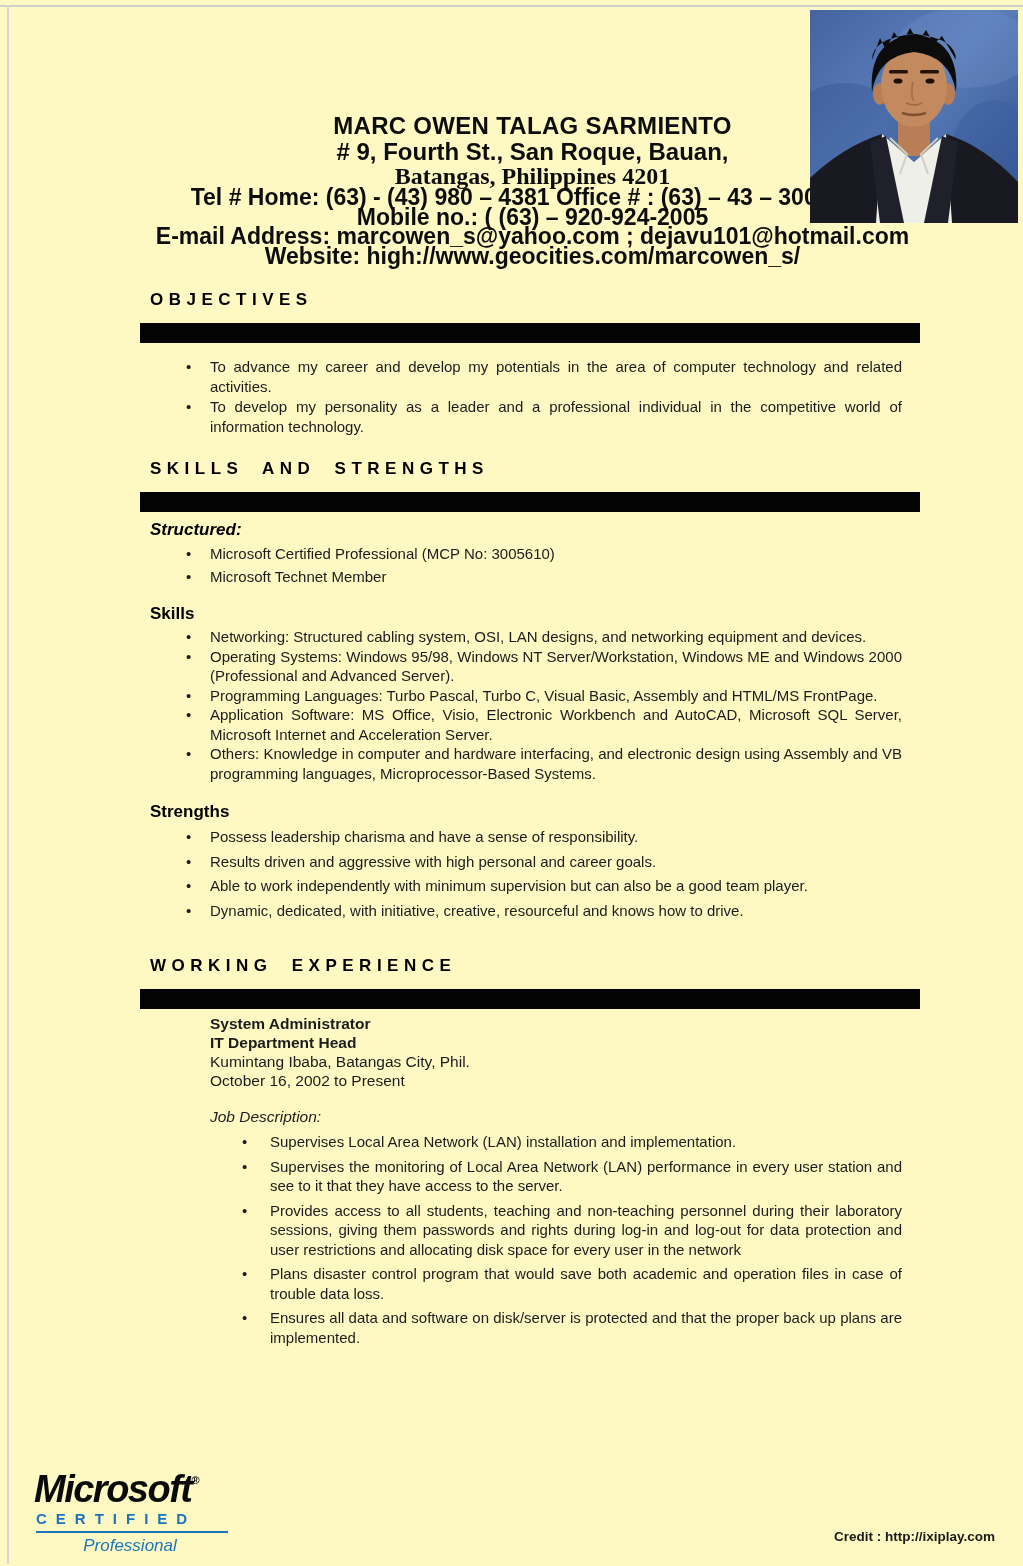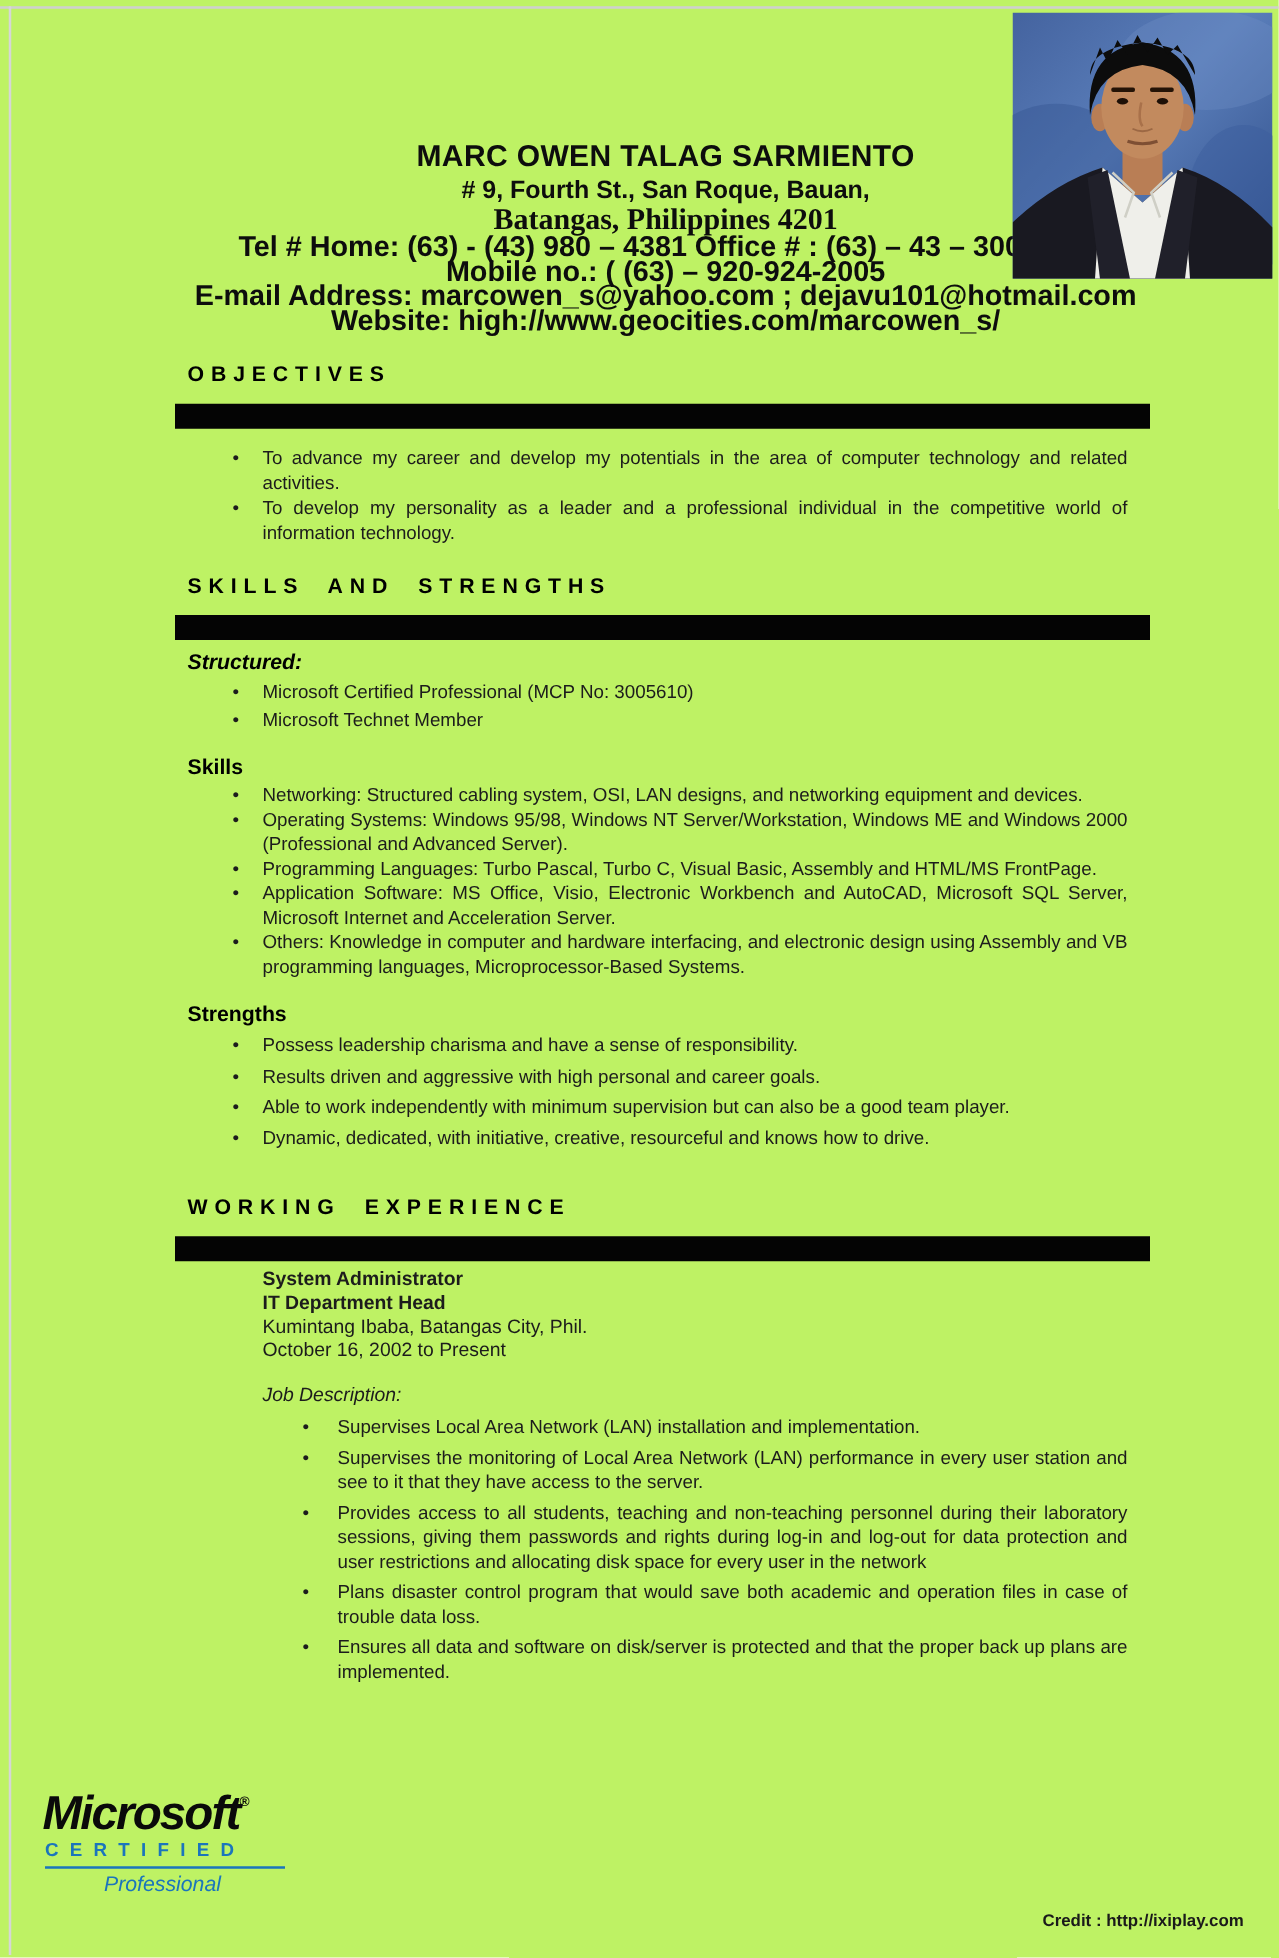--- a/index.html
+++ b/index.html
@@ -1,31 +1,31 @@
 <!DOCTYPE html>
 <html style="--mcp-blue: #1b75bc;"><head>
 <meta charset="utf-8">
 <style>
   html,body { margin:0; padding:0; background:#ffffff; }
   .page {
-    position:relative; width:1023px; height:1566px; background:#bef264;
+    position:relative; width:1023px; height:1566px; background:#fef9c3;
     font-family:"Liberation Sans", sans-serif; color:#1c1c1c; overflow:hidden;
   }
   .frame-top { position:absolute; left:0; top:5px; width:1023px; height:2px; background:#cfcfcf; }
   .frame-left { position:absolute; left:7px; top:5px; width:2px; height:1559px; background:#d6d6d6; }
 
   
   .photo { position:absolute; left:810px; top:10px; width:208px; height:213px; }
   .photo svg { display:block; }
 
   
   .content { padding-top:112px; }
   .contact-header { margin-left:150px; width:765px; text-align:center; color:#0d0d0d; }
   .c-name  { font-size:24px; font-weight:bold; line-height:28px; letter-spacing:0.3px; }
-  .c-addr  { font-size:20px; font-weight:bold; line-height:24px; }
+  .c-addr  { font-size:24px; font-weight:bold; line-height:24px; }
   .c-addr-serif { font-family:"Liberation Serif", serif; font-size:24px; font-weight:bold; line-height:24px; }
   .c-line  { font-size:23px; font-weight:bold; line-height:19.5px; }
 
   
   section { margin-left:150px; width:770px; }
   #objectives { margin-top:24px; }
   #skills-strengths { margin-top:23px; }
   #experience { margin-top:36px; }
   .sec-title { font-size:17px; font-weight:bold; letter-spacing:5.5px; word-spacing:9px;
                line-height:20px; color:#000; margin:0 0 13px 0; }
@@ -47,21 +47,21 @@
   .sub-h { font-size:17px; font-weight:bold; line-height:19px; color:#000; }
   .sub-h.skills { margin:18px 0 4px 0; }
   .sub-h.strengths { margin:19px 0 6px 0; }
 
   
   .job-block { margin:5px 0 0 60px; font-size:15.5px; line-height:19px; }
   .job-bold { font-weight:bold; }
   .job-desc { margin:17px 0 0 60px; font-size:15.5px; font-style:italic; line-height:19px; }
 
   
-  .mcp { position:absolute; left:34px; top:1422px; width:200px; }
+  .mcp { position:absolute; left:34px; top:1460px; width:200px; }
   .mcp-brand { font-size:38px; font-weight:bold; font-style:italic; letter-spacing:-1.5px;
                color:#0a0a0a; line-height:40px; white-space:nowrap; }
   .mcp-brand sup { font-size:11px; font-style:normal; vertical-align:18px; letter-spacing:0; }
   .mcp-cert { color:var(--mcp-blue,#1b75bc); font-size:15px; font-weight:bold;
               letter-spacing:9px; margin:1px 0 0 2px; white-space:nowrap; }
   .mcp-rule { width:192px; height:2px; background:var(--mcp-blue,#1b75bc); margin:4px 0 3px 2px; }
   .mcp-prof { color:var(--mcp-blue,#1b75bc); font-size:17px; font-style:italic;
               width:192px; text-align:center; }
 
   .credit { position:absolute; right:28px; top:1529px; font-size:13.5px; font-weight:bold; color:#1a1a1a; }

